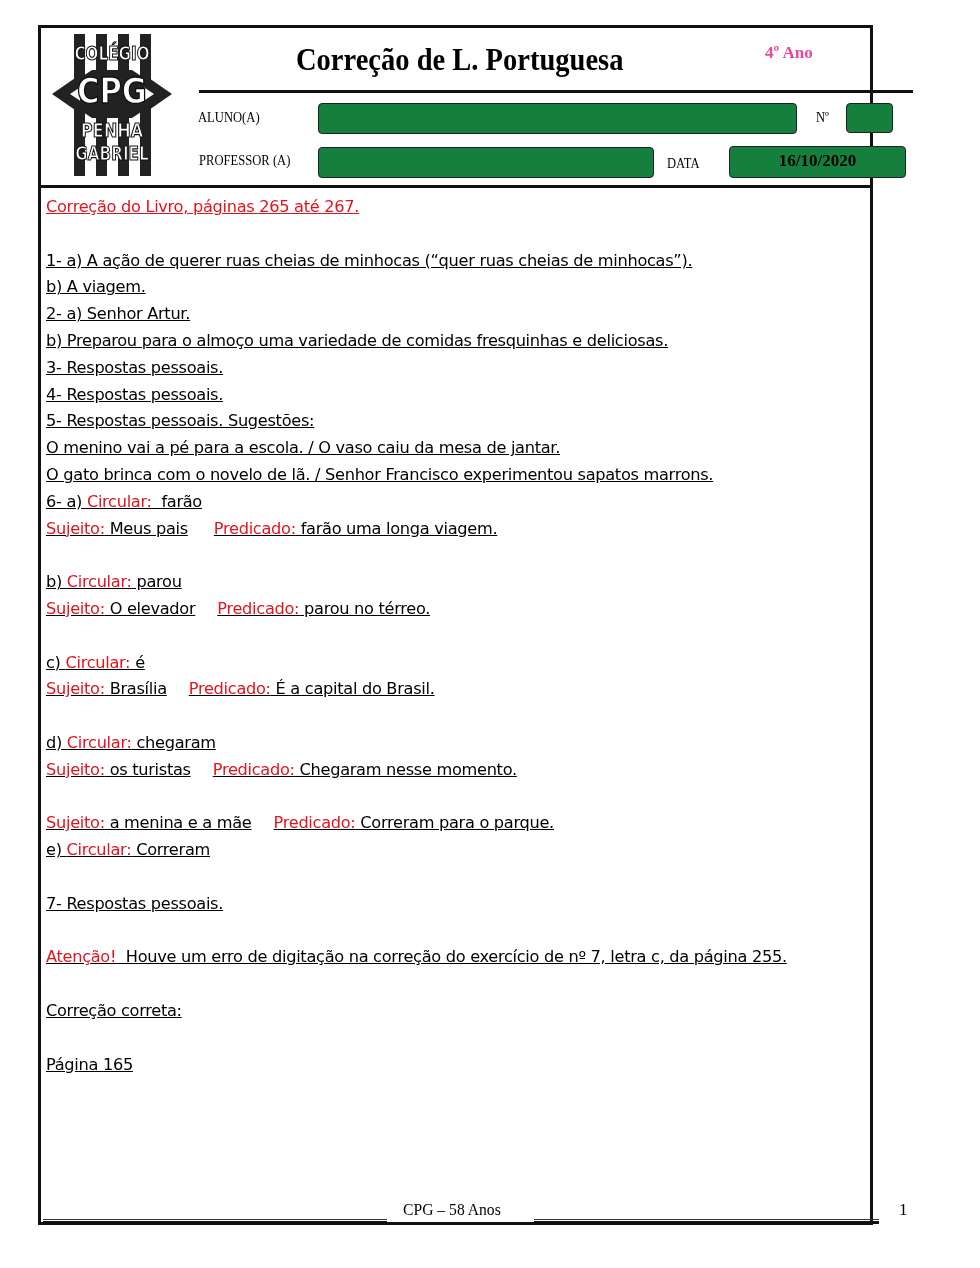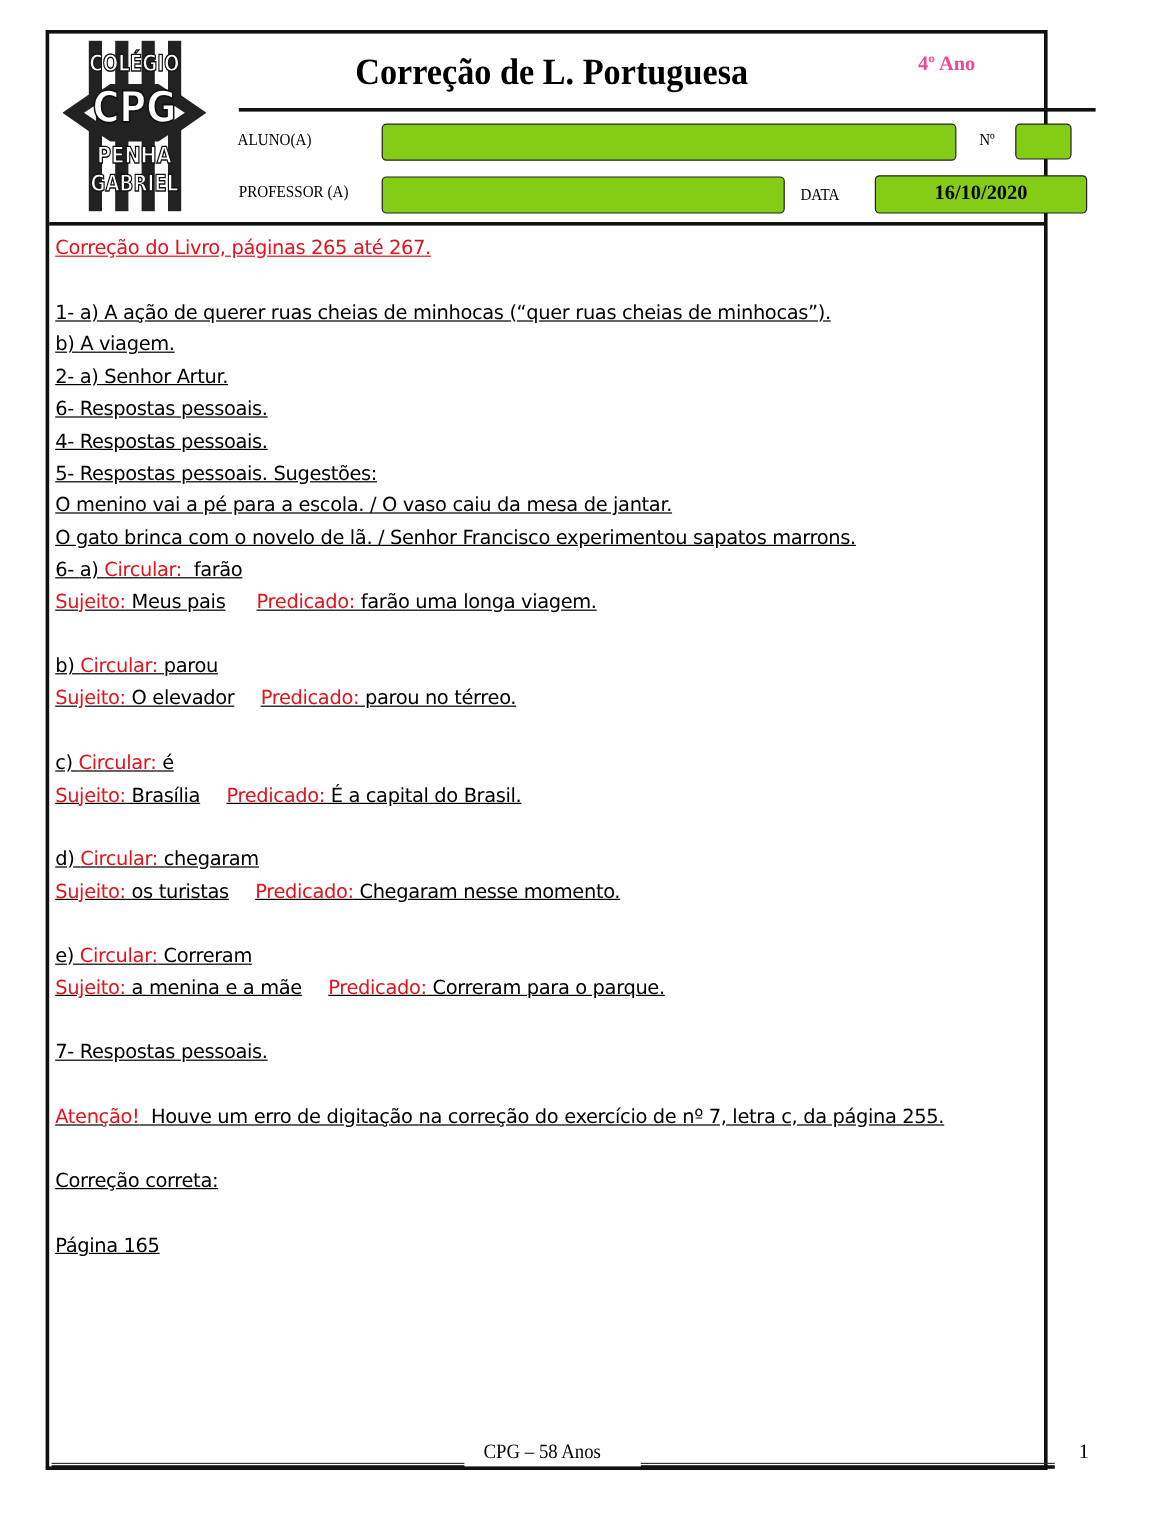--- a/index.html
+++ b/index.html
@@ -19,21 +19,21 @@
     position: absolute; left: 724px; top: 15px;
     font-family: "Liberation Serif", serif; font-weight: bold; font-size: 17px; color: #ec4899;
   }
   .hr-top { position: absolute; left: 158px; top: 62px; width: 714px; height: 3px; background: #111; }
   .hr-bottom { position: absolute; left: 0; top: 157px; width: 100%; height: 3px; background: #111; }
   .label {
     position: absolute; font-family: "Liberation Serif", serif; font-size: 14px; color: #000;
     transform: scaleX(0.9); transform-origin: left top; white-space: nowrap;
   }
   .field {
-    position: absolute; border: 1.5px solid #222; border-radius: 4px; background: #84cc16; box-sizing: border-box;
+    position: absolute; border: 1.5px solid #222; border-radius: 4px; background: #15803d; box-sizing: border-box;
   }
   .date-value {
     font-family: "Liberation Serif", serif; font-weight: bold; font-size: 17px; color: #000;
     text-align: center; line-height: 28px; width: 100%; display: block;
   }
   
   .content {
     position: absolute; left: 5px; top: 166px; width: 880px;
     font-family: "DejaVu Sans", sans-serif; font-size: 16.2px; color: #000;
   }
@@ -101,21 +101,22 @@
   </div>
 
   <div class="hr-bottom"></div>
 
   <div class="content">
     <div class="line red">Correção do Livro, páginas 265 até 267.</div>
     <div class="blank"></div>
     <div class="line">1- a) A ação de querer ruas cheias de minhocas (“quer ruas cheias de minhocas”).</div>
     <div class="line">b) A viagem.</div>
     <div class="line">2- a) Senhor Artur.</div>
-    <div class="line">6- Respostas pessoais.</div>
+    <div class="line">b) Preparou para o almoço uma variedade de comidas fresquinhas e deliciosas.</div>
+    <div class="line">3- Respostas pessoais.</div>
     <div class="line">4- Respostas pessoais.</div>
     <div class="line">5- Respostas pessoais. Sugestões:</div>
     <div class="line">O menino vai a pé para a escola.  /  O vaso caiu da mesa de jantar.</div>
     <div class="line">O gato brinca com o novelo de lã.  /  Senhor Francisco experimentou sapatos marrons.</div>
 
     <div class="line"><span>6- </span><span>a) </span><span class="red">Circular:</span><span style="white-space:pre">  farão</span></div>
     <div class="line"><span class="red">Sujeito:</span><span> Meus pais</span><span style="display:inline-block;width:26px"></span><span class="red">Predicado:</span><span> farão uma longa viagem.</span></div>
     <div class="blank"></div>
 
     <div class="line"><span>b) </span><span class="red">Circular:</span><span> parou</span></div>
@@ -123,22 +124,22 @@
     <div class="blank"></div>
 
     <div class="line"><span>c) </span><span class="red">Circular:</span><span> é</span></div>
     <div class="line"><span class="red">Sujeito:</span><span> Brasília</span><span style="display:inline-block;width:22px"></span><span class="red">Predicado:</span><span> É a capital do Brasil.</span></div>
     <div class="blank"></div>
 
     <div class="line"><span>d) </span><span class="red">Circular:</span><span> chegaram</span></div>
     <div class="line"><span class="red">Sujeito:</span><span> os turistas</span><span style="display:inline-block;width:22px"></span><span class="red">Predicado:</span><span> Chegaram nesse momento.</span></div>
     <div class="blank"></div>
 
+    <div class="line"><span class="red">Sujeito:</span><span> a menina e a mãe</span><span style="display:inline-block;width:22px"></span><span class="red">Predicado:</span><span> Correram para o parque.</span></div>
     <div class="line"><span>e) </span><span class="red">Circular:</span><span> Correram</span></div>
-    <div class="line"><span class="red">Sujeito:</span><span> a menina e a mãe</span><span style="display:inline-block;width:22px"></span><span class="red">Predicado:</span><span> Correram para o parque.</span></div>
     <div class="blank"></div>
 
     <div class="line">7- Respostas pessoais.</div>
     <div class="blank"></div>
 
     <div class="line"><span class="red">Atenção!</span><span style="white-space:pre">  Houve um erro de digitação na correção do exercício de nº 7, letra c, da página 255.</span></div>
     <div class="blank"></div>
 
     <div class="line">Correção correta:</div>
     <div class="blank"></div>

